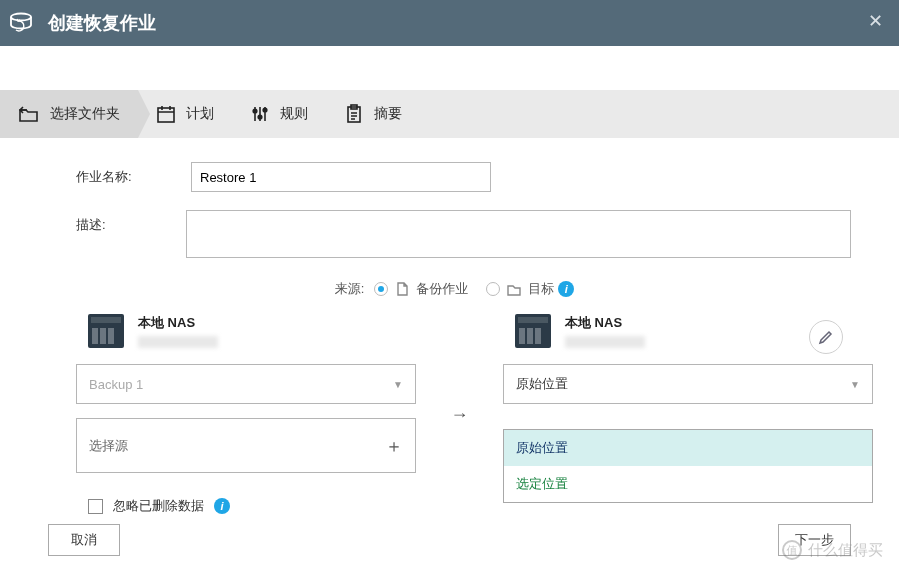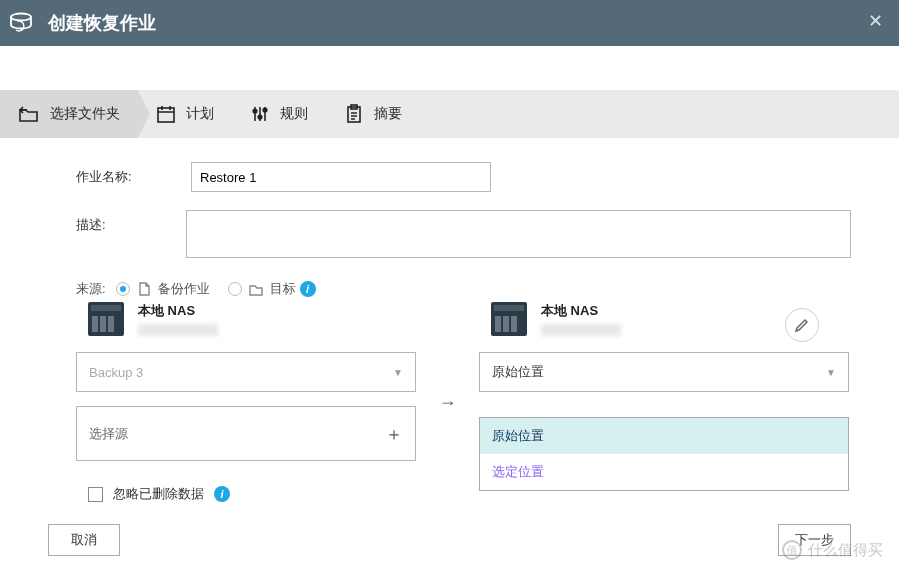--- a/index.html
+++ b/index.html
@@ -16,44 +16,44 @@
 .step.active { background: #d8d8d8; }
 .step.active::after { content: ""; position: absolute; right: -12px; top: 0; width: 0; height: 0; border-top: 24px solid transparent; border-bottom: 24px solid transparent; border-left: 12px solid #d8d8d8; z-index: 2; }
 
 .content { padding: 24px 48px 10px 76px; }
 .row { display: flex; align-items: flex-start; margin-bottom: 18px; }
 .row .label { width: 115px; font-size: 13px; color: #333; padding-top: 6px; }
 .row .control { flex: 1; }
 .text-input { width: 300px; height: 30px; border: 1px solid #b8b8b8; padding: 0 8px; font-size: 13px; outline: none; }
 .textarea { width: 665px; height: 48px; border: 1px solid #b8b8b8; padding: 6px 8px; font-size: 13px; outline: none; resize: none; }
 
-.source-row { display: flex; align-items: center; font-size: 13px; color: #555; margin-bottom: 4px; }
+.source-row { display: flex; align-items: center; font-size: 13px; color: #555; margin-bottom: 16px; justify-content: center; }
 .radio { width: 14px; height: 14px; border: 1.5px solid #bbb; border-radius: 50%; margin-right: 6px; display: inline-flex; align-items: center; justify-content: center; }
 .radio.checked::after { content: ""; width: 6px; height: 6px; background: #1fa6e6; border-radius: 50%; }
 .source-opt { display: flex; align-items: center; margin-right: 18px; }
 .info-icon { width: 16px; height: 16px; border-radius: 50%; background: #1fa6e6; color: #fff; display: inline-flex; align-items: center; justify-content: center; font-size: 11px; font-weight: bold; margin-left: 4px; font-style: italic; }
 
-.columns { display: flex; gap: 4px; }
+.columns { display: flex; gap: 16px; }
 .col { width: 340px; position: relative; }
 .arrow-col { width: 55px; display: flex; justify-content: center; padding-top: 88px; font-size: 18px; color: #555; }
 .nas-block { display: flex; align-items: center; margin-bottom: 16px; margin-left: 12px; }
 .nas-img { width: 36px; height: 34px; background: #2b3a47; border-radius: 2px; margin-right: 14px; position: relative; }
 .nas-img::before { content: ""; position: absolute; top: 3px; left: 3px; right: 3px; height: 6px; background: #4a5862; }
 .nas-img::after { content: ""; position: absolute; bottom: 4px; left: 4px; width: 6px; height: 16px; background: #6b7680; box-shadow: 8px 0 #6b7680, 16px 0 #6b7680; }
 .nas-text .nas-title { font-size: 13px; font-weight: bold; color: #222; }
 .nas-text .nas-sub { width: 80px; height: 12px; background: #e8e8e8; margin-top: 4px; filter: blur(2px); }
 .edit-btn { position: absolute; right: 0; top: 6px; width: 34px; height: 34px; border: 1px solid #d0d0d0; border-radius: 50%; display: flex; align-items: center; justify-content: center; cursor: pointer; color: #667; }
 .select { height: 40px; border: 1px solid #b5b5b5; display: flex; align-items: center; padding: 0 12px; font-size: 13px; color: #888; margin-bottom: 14px; position: relative; background: #fff; }
 .select .chev { position: absolute; right: 12px; color: #999; font-size: 10px; }
 .select.disabled { color: #aaa; }
 .add-box { height: 55px; border: 1px solid #b5b5b5; display: flex; align-items: center; padding: 0 12px; font-size: 13px; color: #666; position: relative; }
 .add-box .plus { position: absolute; right: 12px; font-size: 18px; color: #555; }
 
 .dropdown { position: absolute; top: 115px; left: 0; width: 370px; border: 1px solid #a8a8a8; background: #fff; z-index: 10; }
-.dropdown .dd-item { padding: 9px 12px; font-size: 13px; color: #8b5cf6; cursor: pointer; }
+.dropdown .dd-item { padding: 9px 12px; font-size: 13px; color: #15803d; cursor: pointer; }
 .dropdown .dd-item.hover { background: #d5f0ef; color: #136; }
 .col2 .select { width: 370px; color: #333; }
 
 .checkbox-row { display: flex; align-items: center; margin-top: 24px; font-size: 13px; color: #333; margin-left: 12px; }
 .checkbox { width: 15px; height: 15px; border: 1.5px solid #888; margin-right: 10px; }
 
 .footer { position: absolute; bottom: 14px; left: 0; right: 0; padding: 0 48px; display: flex; justify-content: space-between; gap: 40px; }
 .btn { min-width: 72px; height: 32px; border: 1px solid #aaa; background: #fff; font-size: 13px; color: #333; display: flex; align-items: center; justify-content: center; cursor: pointer; padding: 0 16px; }
 
 .watermark { position: absolute; right: 16px; bottom: 10px; display: flex; align-items: center; opacity: 0.35; font-size: 15px; color: #666; pointer-events: none; }
@@ -155,21 +155,21 @@
   <div class="columns">
     <div class="col">
       <div class="nas-block">
         <div class="nas-img"></div>
         <div class="nas-text">
           <div class="nas-title">本地 NAS</div>
           <div class="nas-sub"></div>
         </div>
       </div>
       <div class="select disabled">
-        <span>Backup 3</span>
+        <span>Backup 1</span>
         <span class="chev">▼</span>
       </div>
       <div class="add-box">
         <span>选择源</span>
         <span class="plus">＋</span>
       </div>
     </div>
 
     <div class="arrow-col">→</div>
 

